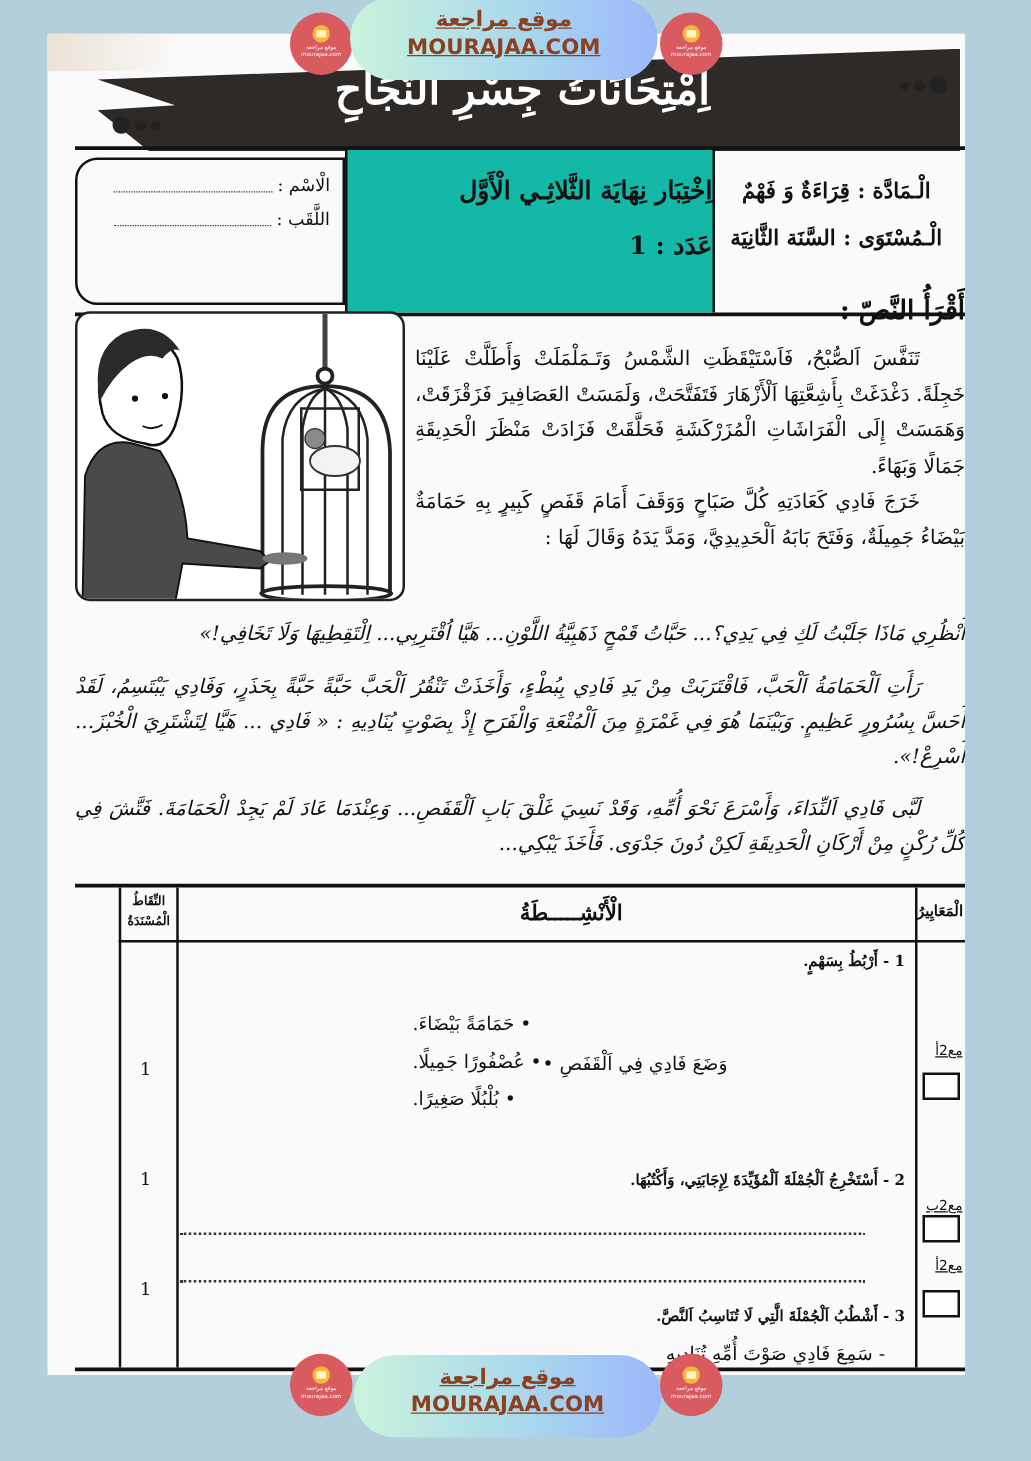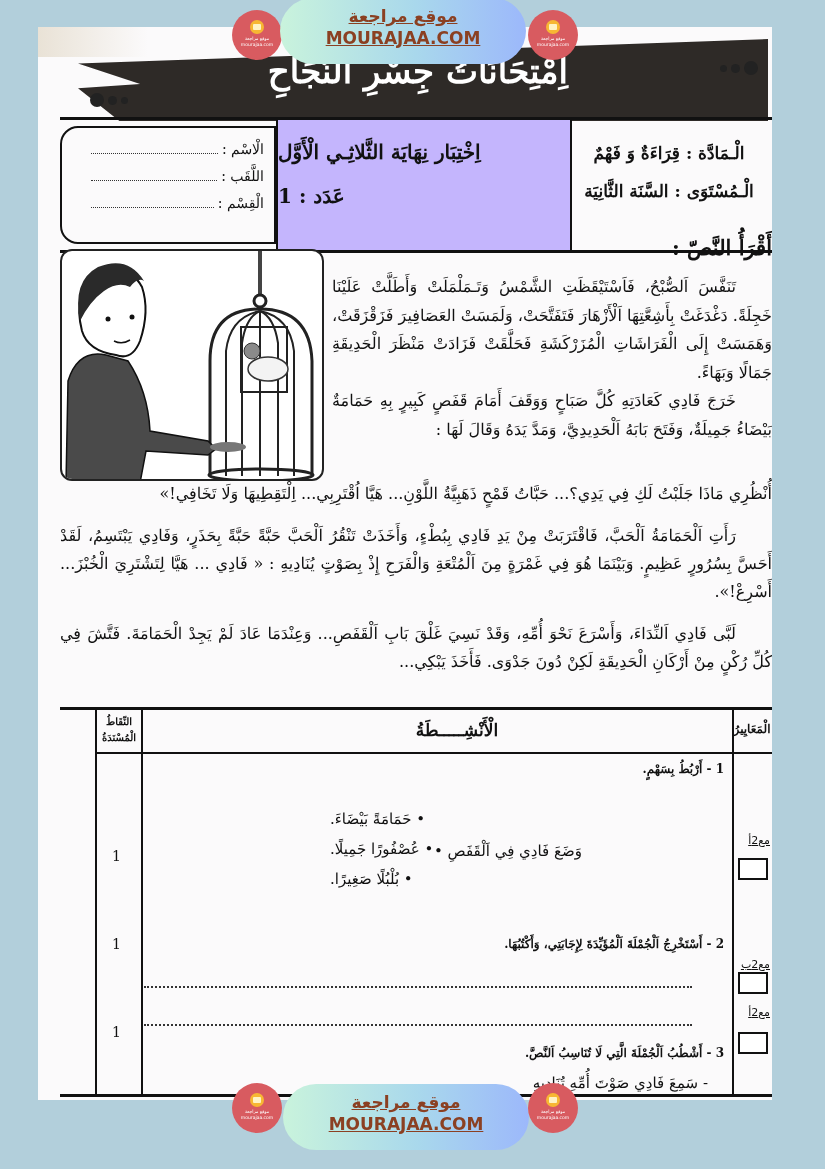--- a/index.html
+++ b/index.html
@@ -41,23 +41,23 @@
     }
 
     
     .hdr {
       position: absolute; left: 22px; top: 90px; width: 712px; height: 136px;
       border-top: 3px solid #111; border-bottom: 3px solid #111;
       display: flex;
     }
     .hdr-right { width: 200px; padding: 14px 6px 0 0; font-size: 17px; font-weight: bold; line-height: 38px; font-family: "DejaVu Serif", serif; text-align: center; }
     .hdr-mid {
-      width: 296px; background: #c4b5fd;
+      width: 296px; background: #14b8a6;
       border-left: 2px solid #111; border-right: 2px solid #111;
-      text-align: left; font-weight: bold; font-family: "DejaVu Serif", serif;
+      text-align: right; font-weight: bold; font-family: "DejaVu Serif", serif;
     }
     .hdr-mid .t1 { font-size: 20px; margin-top: 20px; }
     .hdr-mid .t2 { font-size: 20px; margin-top: 20px; }
     .hdr-left {
       flex: 1; border: 2px solid #111; border-radius: 18px 0 0 18px;
       margin: 6px 0 6px 0; padding: 8px 10px 0 29px; font-size: 14px; line-height: 27px;
       font-family: "DejaVu Serif", serif;
     }
     .field-row { display: flex; gap: 4px; }
     .field-row .lbl { white-space: nowrap; }
@@ -67,23 +67,24 @@
     .read-title {
       position: absolute; right: 0px; top: 208px; font-size: 21px; font-weight: bold;
       font-family: "DejaVu Serif", serif;
     }
     .story {
       position: absolute; right: 0; top: 246px; width: 440px;
       font-size: 16px; line-height: 28.5px; text-align: justify;
       font-family: "DejaVu Serif", serif;
     }
     .story-wide {
-      position: absolute; right: 0; top: 453px; width: 712px;
+      position: absolute; right: 0; top: 466px; width: 712px;
       font-size: 16px; line-height: 28px; text-align: justify;
       font-family: "DejaVu Serif", serif;
+      font-style: italic;
     }
     .story p, .story-wide p { text-indent: 36px; }
     .story-wide p + p { margin-top: 14px; }
 
     
     .illu {
       position: absolute; left: 22px; top: 222px; width: 264px; height: 232px;
       border: 2px solid #222; border-radius: 12px; background: #fff; overflow: hidden;
     }
 
@@ -152,24 +153,20 @@
     </div>
     <div class="hdr-left">
       <div class="field-row">
         <span class="lbl">الْاسْم :</span>
         <span class="dots-line"></span>
       </div>
       <div class="field-row">
         <span class="lbl">اللَّقَب :</span>
         <span class="dots-line"></span>
       </div>
-      <div class="field-row">
-        <span class="lbl">الْقِسْم :</span>
-        <span class="dots-line"></span>
-      </div>
     </div>
   </div>
 
   <div class="read-title">أَقْرَأُ النَّصّ :</div>
   <div class="story">
     <p>تَنَفَّسَ اَلصُّبْحُ، فَاَسْتَيْقَظَتِ الشَّمْسُ وَتَـمَلْمَلَتْ وَأَطَلَّتْ عَلَيْنَا خَجِلَةً. دَغْدَغَتْ بِأَشِعَّتِهَا اَلْأَزْهَارَ فَتَفَتَّحَتْ، وَلَمَسَتْ العَصَافِيرَ فَزَقْزَقَتْ، وَهَمَسَتْ إِلَى الْفَرَاشَاتِ الْمُزَرْكَشَةِ فَحَلَّقَتْ فَزَادَتْ مَنْظَرَ الْحَدِيقَةِ جَمَالًا وَبَهَاءً.</p>
     <p>خَرَجَ فَادِي كَعَادَتِهِ كُلَّ صَبَاحٍ وَوَقَفَ أَمَامَ قَفَصٍ كَبِيرٍ بِهِ حَمَامَةٌ بَيْضَاءُ جَمِيلَةٌ، وَفَتَحَ بَابَهُ اَلْحَدِيدِيَّ، وَمَدَّ يَدَهُ وَقَالَ لَهَا :</p>
   </div>
   <div class="story-wide">
     <p style="text-indent:0">أُنْظُرِي مَاذَا جَلَبْتُ لَكِ فِي يَدِي؟... حَبَّاتُ قَمْحٍ ذَهَبِيَّةُ اللَّوْنِ... هَيَّا اُقْتَرِبِي... اِلْتَقِطِيهَا وَلَا تَخَافِي!»</p>

